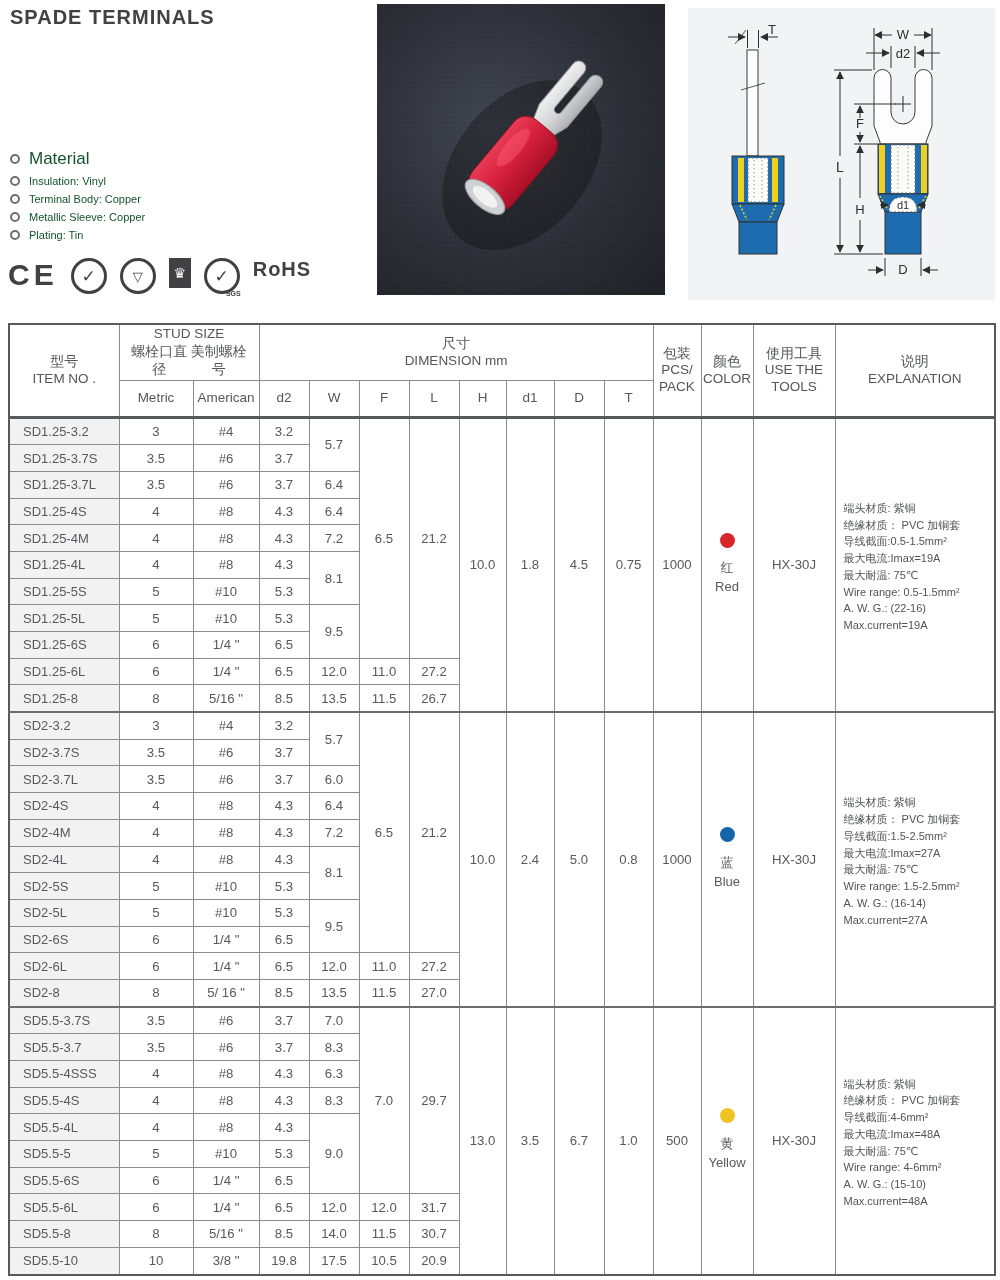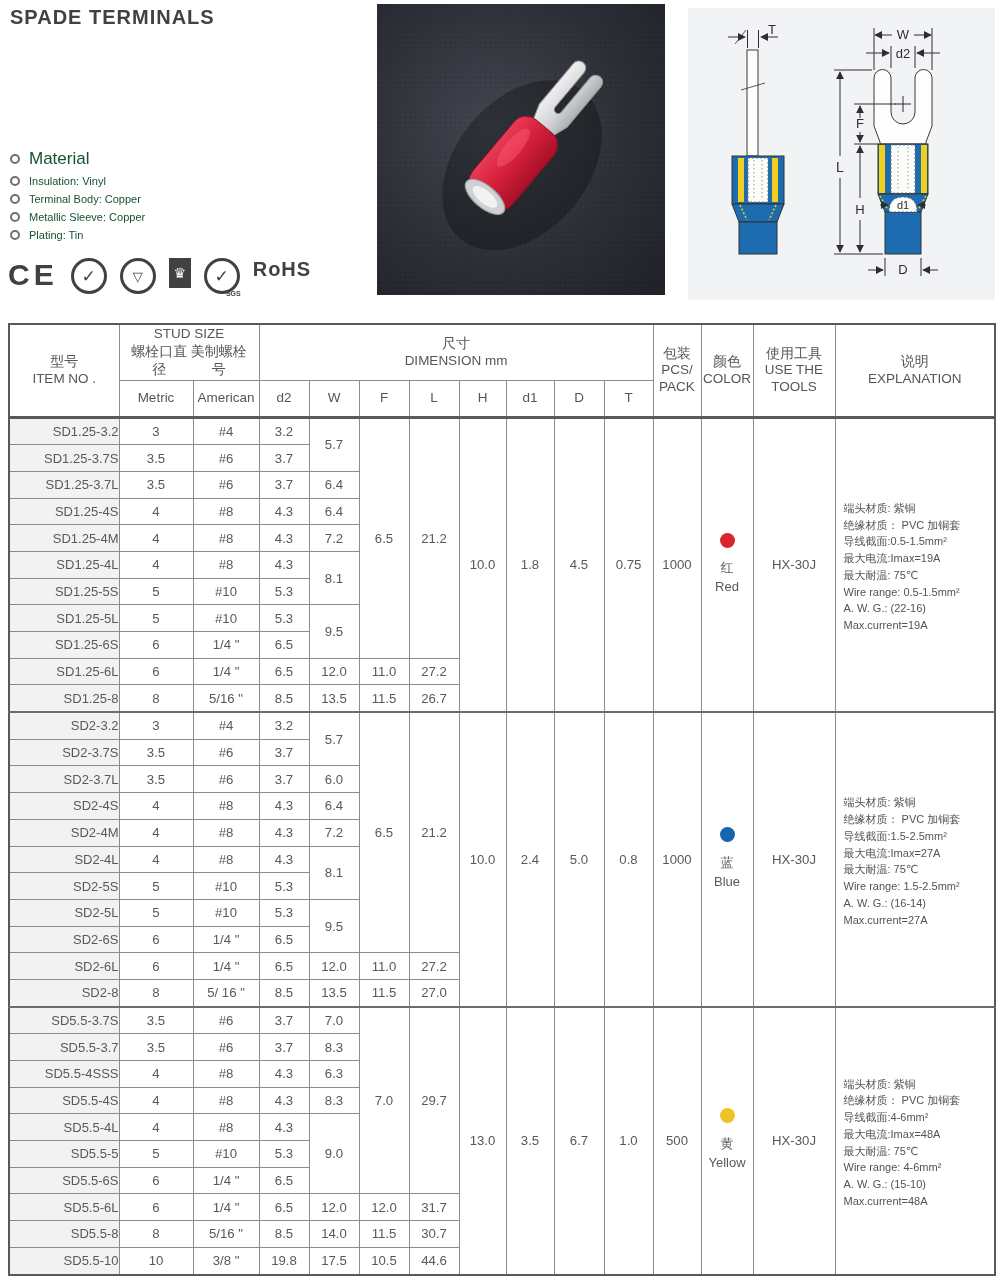--- a/index.html
+++ b/index.html
@@ -36,21 +36,21 @@
         border:2px solid #58595b;}
   th,td{border:1px solid #8a8c8f;text-align:center;vertical-align:middle;
         padding:0;font-weight:normal;}
   thead{border-bottom:3px solid #58595b;}
   thead .r1{height:56px;}
   thead .r2{height:37px;}
   thead th{font-size:13.5px;color:#555659;line-height:1.25;}
   thead .cjk{font-size:14px;}
   .stud-sub{display:flex;justify-content:flex-end;padding:0 10px;font-size:12.5px;}
   tbody td{height:25.7px;font-size:13.2px;color:#58595b;}
-  td.item-cell{background:#f2f2f3;text-align:right;padding-left:13px;font-size:13px;}
+  td.item-cell{background:#f2f2f3;text-align:left;padding-left:13px;font-size:13px;}
   tr.group-start td{border-top:2px solid #6a6c6e;}
   td.expl-cell{font-size:11px;text-align:left;padding:4px 4px 0 8px;line-height:1.52;
                color:#525356;}
   td.color-cell{font-size:13px;line-height:1.45;}
   td.color-cell .dot{width:15px;height:15px;border-radius:50%;display:inline-block;
                      margin-bottom:6px;}
   .dimtext{font-size:13px;fill:#2e2e30;}
 </style>
 </head>
 <body>
@@ -562,17 +562,17 @@
           <td>11.5</td>
           <td>30.7</td>
         </tr>
         <tr>
           <td class="item-cell">SD5.5-10</td>
           <td>10</td>
           <td>3/8 "</td>
           <td>19.8</td>
           <td>17.5</td>
           <td>10.5</td>
-          <td>44.6</td>
+          <td>20.9</td>
         </tr>
       </tbody>
 </table>
 </div>
 
 </body></html>

